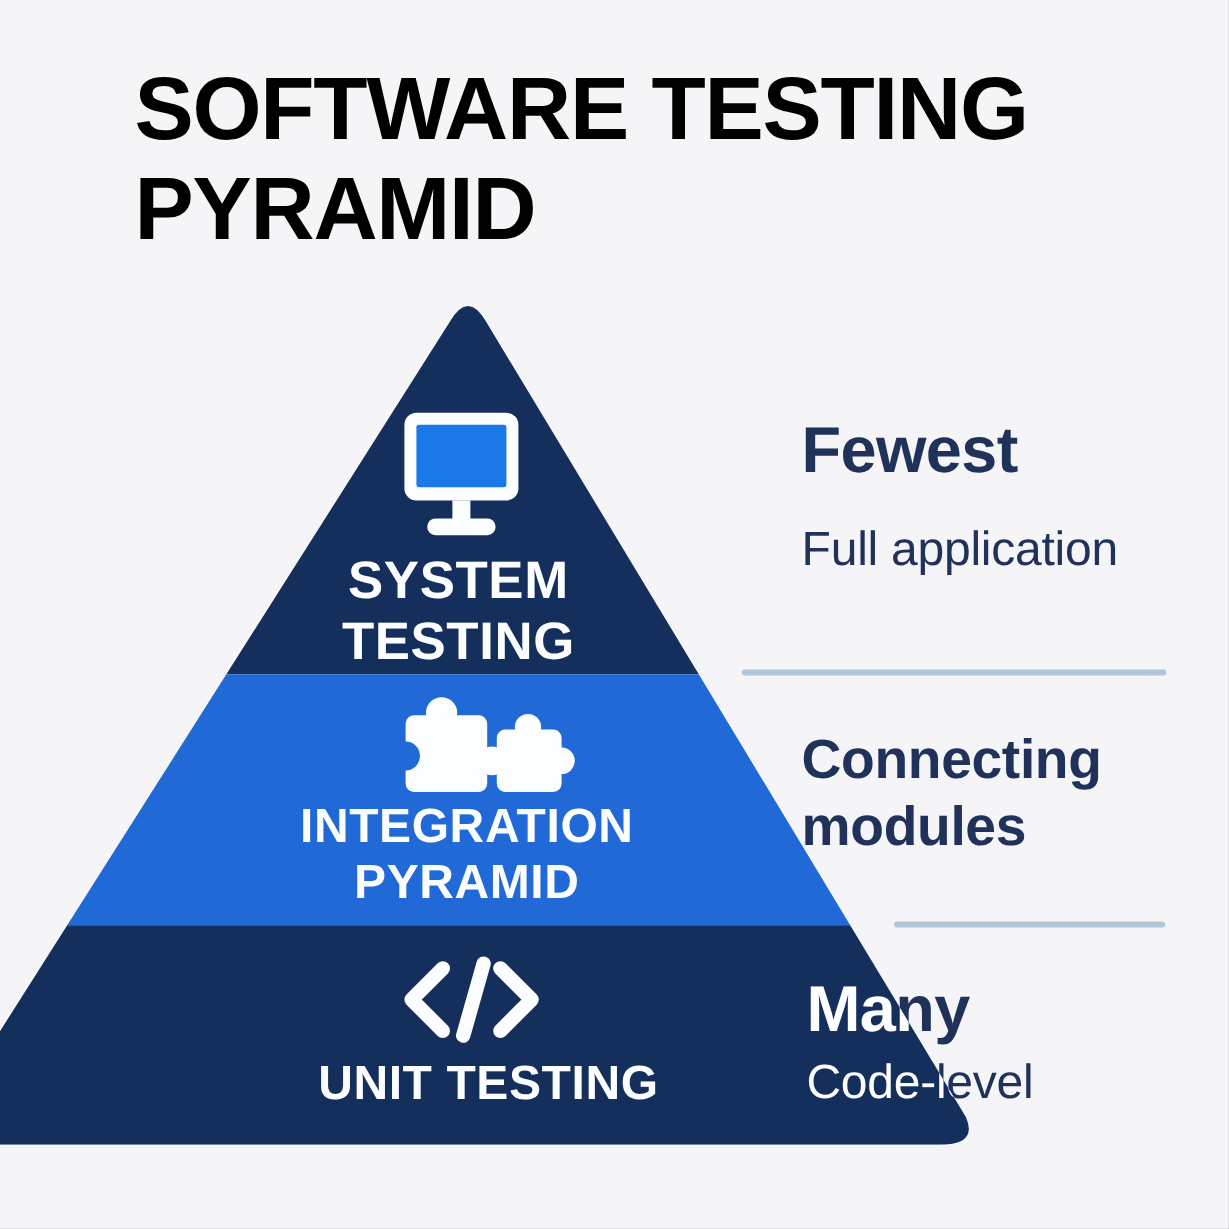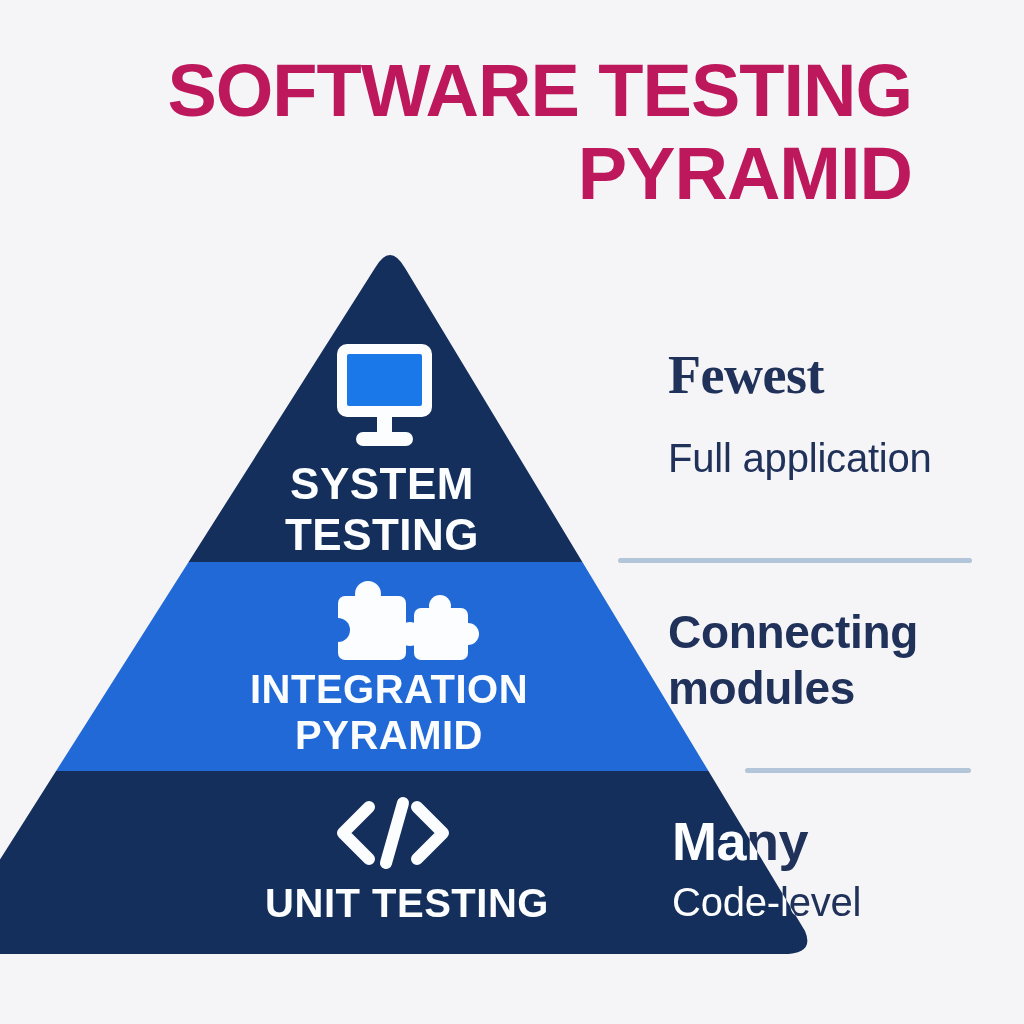--- a/index.html
+++ b/index.html
@@ -13,26 +13,26 @@
     width:1024px;height:1024px;
     margin:0 auto;
     background:#f5f5f7;
     overflow:hidden;
   }
   
   .title{
     position:absolute;
     left:112px;top:50px;width:800px;
     margin:0;
-    text-align:right;
+    text-align:left;
     font-size:74px;
     font-weight:800;
     letter-spacing:-1px;
     line-height:1.12;
-    color:#be185d;
+    color:#000000;
     text-transform:uppercase;
   }
   
   .pyramid-svg{
     position:absolute;left:0;top:0;width:1024px;height:1024px;
   }
   
   .tier-label{
     position:absolute;
     width:300px;
@@ -62,21 +62,21 @@
     letter-spacing:-0.2px;
     line-height:1.1;
   }
   .anno.mid{
     font-size:46px;
     font-weight:600;
     letter-spacing:-0.3px;
     line-height:1.22;
     width:300px;
   }
-  .a1h{left:668px;top:348px;font-family:Liberation Serif, serif;}
+  .a1h{left:668px;top:348px;}
   .a1d{left:668px;top:436px;}
   .a2d{left:668px;top:604px;}
   .a3h{left:672px;top:814px;}
   .a3d{left:672px;top:880px;}
   .divider{
     position:absolute;
     height:5px;
     border-radius:3px;
     background:#b3c5d8;
   }

